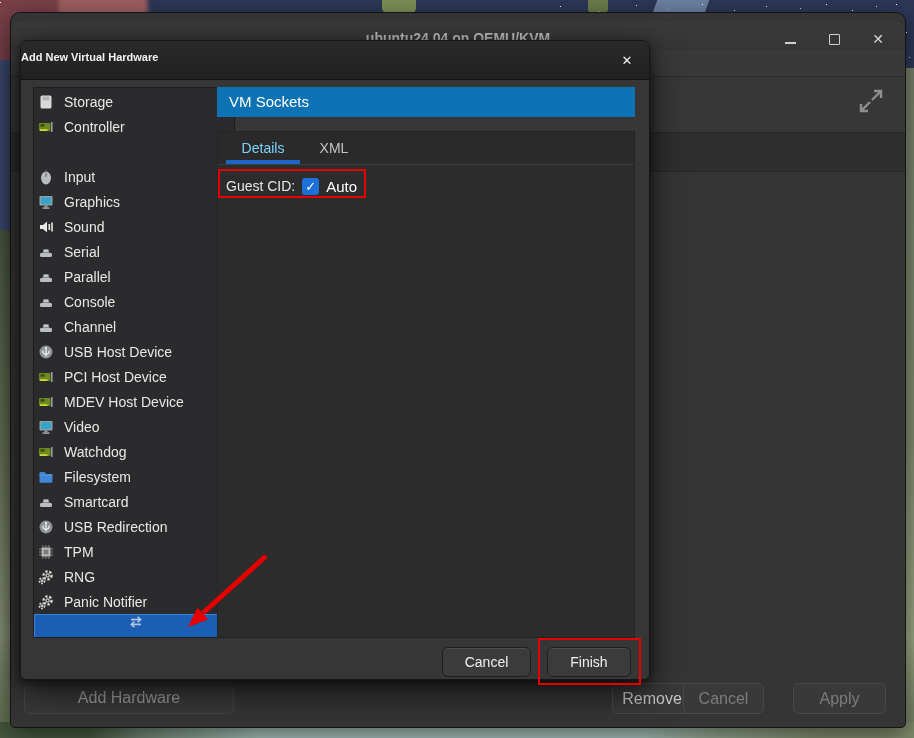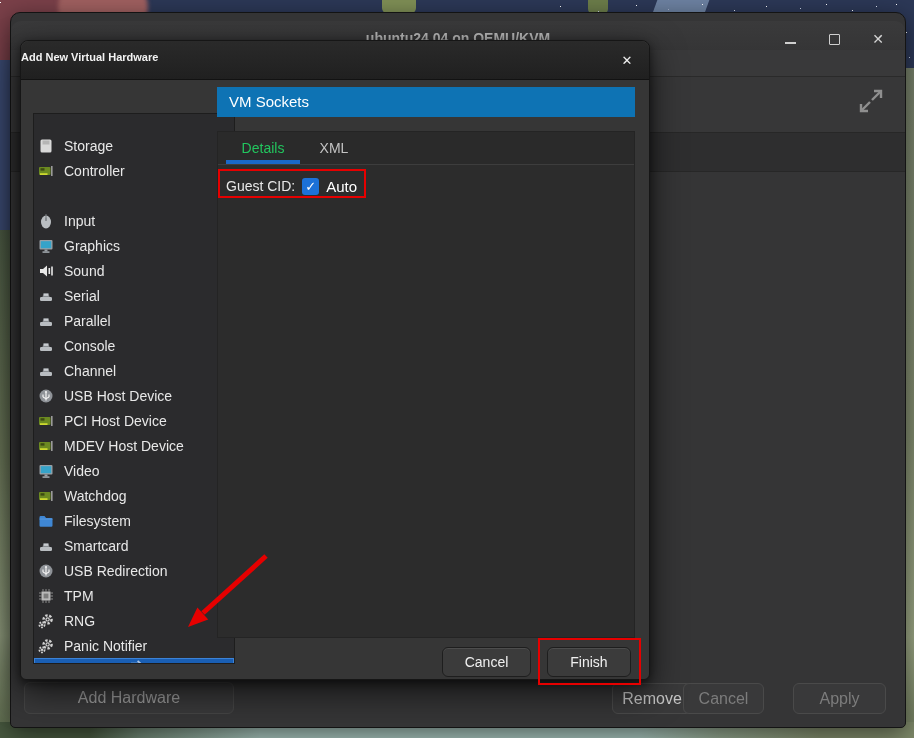--- a/index.html
+++ b/index.html
@@ -48,31 +48,31 @@
   
   .dialog{left:20px;top:40px;width:628px;height:638px;background:#363636;border:1px solid #161616;
     border-radius:8px 8px 6px 6px;box-shadow:0 12px 34px rgba(0,0,0,.65),0 3px 10px rgba(0,0,0,.5);}
   .dlg-titlebar{left:0;top:0;width:100%;height:38px;border-radius:8px 8px 0 0;
     background:linear-gradient(#2a2a2a,#202020);border-bottom:1px solid #121212;}
   .dlg-title{width:100%;top:10px;text-align:left;font-size:11px;font-weight:bold;color:#f2f2f2;}
   .dlg-close{right:10px;top:8px;width:24px;height:22px;display:flex;align-items:center;justify-content:center;
     color:#efefef;font-size:13px;cursor:default;}
 
   .sidebar{left:12px;top:46px;width:202px;height:551px;background:#2b2b2d;border:1px solid #1d1d1d;
-    box-sizing:border-box;padding-top:19px;overflow:hidden;margin-top:26px;}
+    box-sizing:border-box;padding-top:1px;overflow:hidden;}
   .side-row{height:25px;display:flex;align-items:center;gap:10px;padding-left:4px;font-size:14px;color:#e8e8e8;white-space:nowrap;}
   .side-row.selected{background:var(--selection-blue,#1a5fb4);box-shadow:inset 0 0 0 1px #3c82d6;color:#fdba74;flex-direction:column;}
   .side-icon{width:16px;height:16px;flex:0 0 16px;display:inline-block;}
 
   .panel-header{left:196px;top:46px;width:418px;height:30px;background:var(--panel-header-blue,#0e73b4);
     color:#fff;font-size:15px;line-height:30px;padding-left:12px;box-sizing:border-box;}
   .panel-body{left:196px;top:90px;width:418px;height:507px;background:#2c2c2c;border:1px solid #242424;box-sizing:border-box;}
   .tabs-row{left:0;top:0;width:100%;height:33px;border-bottom:1px solid #3d3d3d;box-sizing:border-box;background:#2a2a2a;}
   .tab{position:absolute;top:0;height:32px;display:flex;align-items:center;justify-content:center;font-size:14px;color:#c3c3c3;cursor:default;}
-  .tab.active{color:#22c55e;}
+  .tab.active{color:#7dd3fc;}
   .tab.active::after{content:"";position:absolute;left:0;right:0;bottom:0;height:4px;background:var(--tab-underline-blue,#1b68c8);}
   #tab-details{left:8px;width:74px;}
   #tab-xml{left:92px;width:48px;}
   .cid-row{left:8px;top:41px;height:26px;display:flex;align-items:center;gap:7px;}
   .cid-label{font-size:14px;color:#e8e8e8;}
   .checkbox{width:17px;height:17px;border-radius:3px;background:var(--checkbox-blue,#1c71d8);
     display:flex;align-items:center;justify-content:center;box-sizing:border-box;cursor:default;}
   .checkbox .check{color:#fff;font-size:13px;font-weight:bold;line-height:13px;}
   .cb-text{font-size:15px;color:#ffffff;}
 

